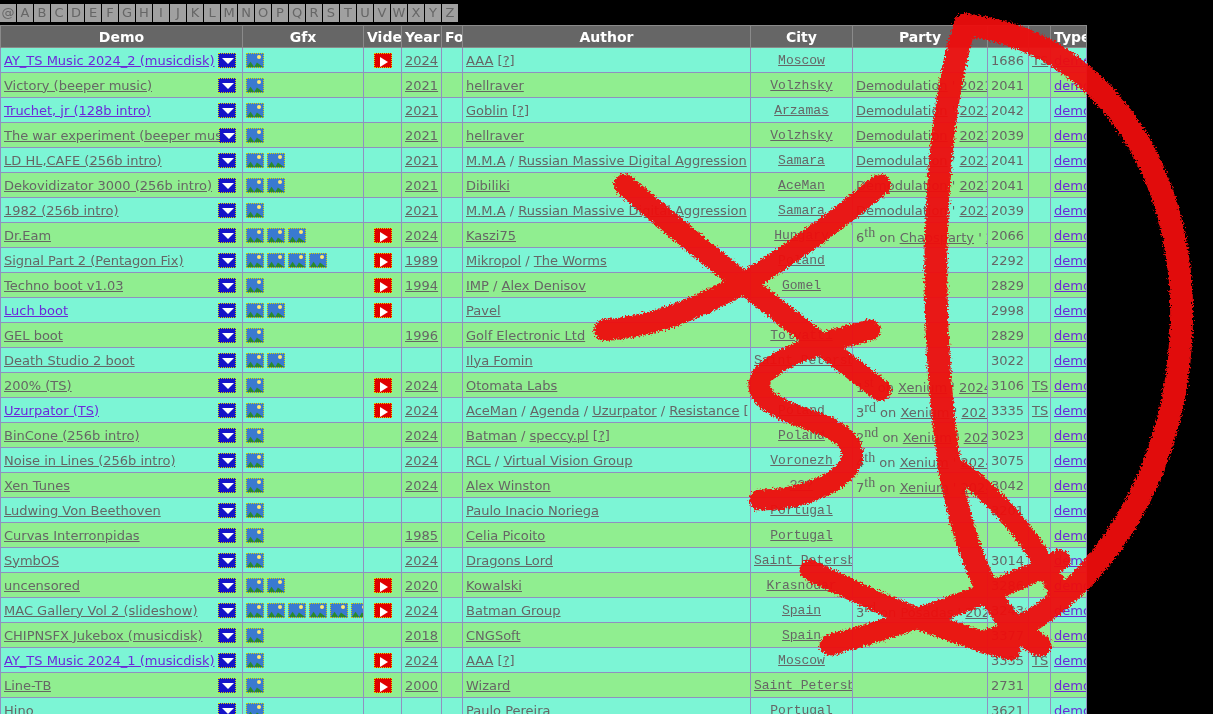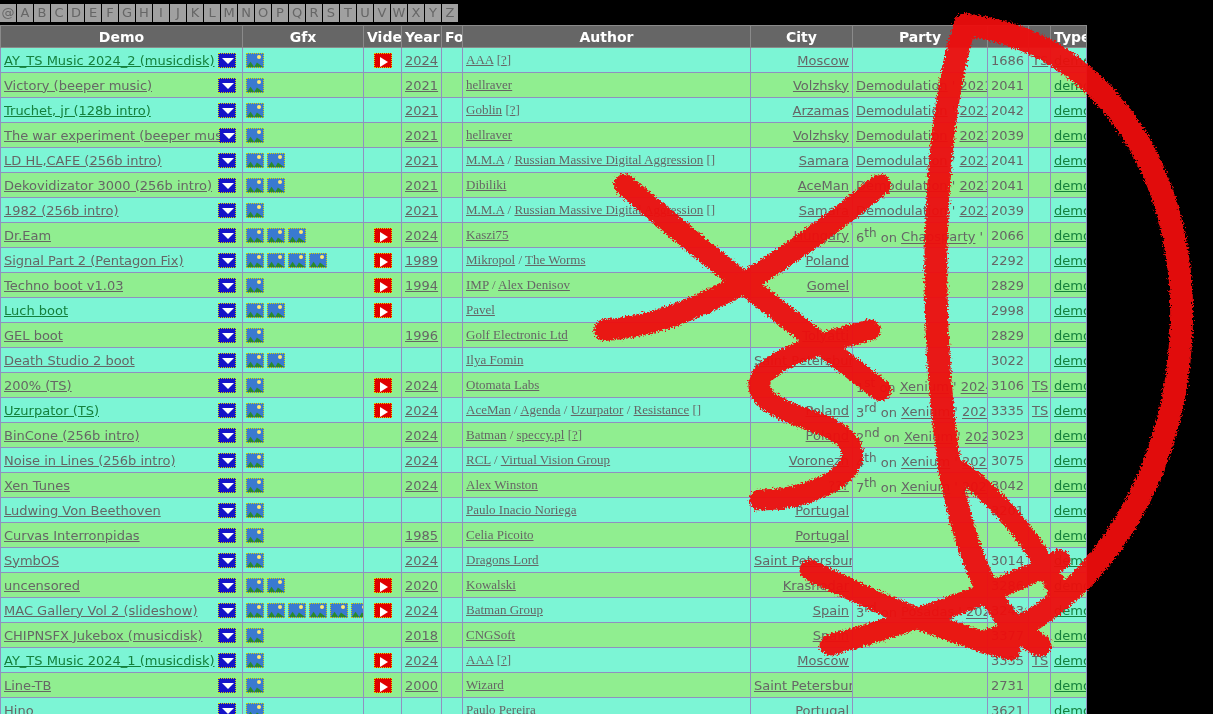--- a/index.html
+++ b/index.html
@@ -76,41 +76,41 @@
     color: #666666;
   }
   tr.row-a td { background: #7cf5d5; }
   tr.row-b td { background: #90ee90; }
 
   td.c-demo  { text-align: left; }
   td.c-gfx   { text-align: left; padding-left: 2px; }
   td.c-video { text-align: center; }
   td.c-year  { text-align: center; }
   td.c-for   { text-align: center; }
-  td.c-author{ text-align: left; font-family: Liberation Serif, serif; }
-  td.c-city  { text-align: right; }
+  td.c-author{ text-align: left; }
+  td.c-city  { text-align: center; font-family: Liberation Mono, monospace; }
   td.c-party { text-align: right; }
   td.c-num   { text-align: left; padding-right: 4px; }
   td.c-ts    { text-align: center; }
   td.c-type  { text-align: left; padding-left: 4px; }
 
   a.lnk {
     color: #666666;
     text-decoration: underline;
     font-size: 13px;
   }
   a.lnk-blue {
-    color: #15803d;
+    color: #6d28d9;
     text-decoration: underline;
     font-size: 13px;
   }
   .qm { color: #666666; text-decoration: none; }
   .qm a { color: #666666; text-decoration: underline; }
   .sep { color: #666666; }
-  .sup { font-size: 12px; vertical-align: super; }
+  .sup { font-size: 14px; vertical-align: super; font-family: Liberation Serif, serif; }
 
   
   .demo-inner { display: flex; align-items: center; justify-content: space-between; }
   .demo-title { overflow: hidden; text-overflow: clip; }
 
   
   .ico {
     display: inline-block;
     width: 18px; height: 15px;
     vertical-align: middle;

